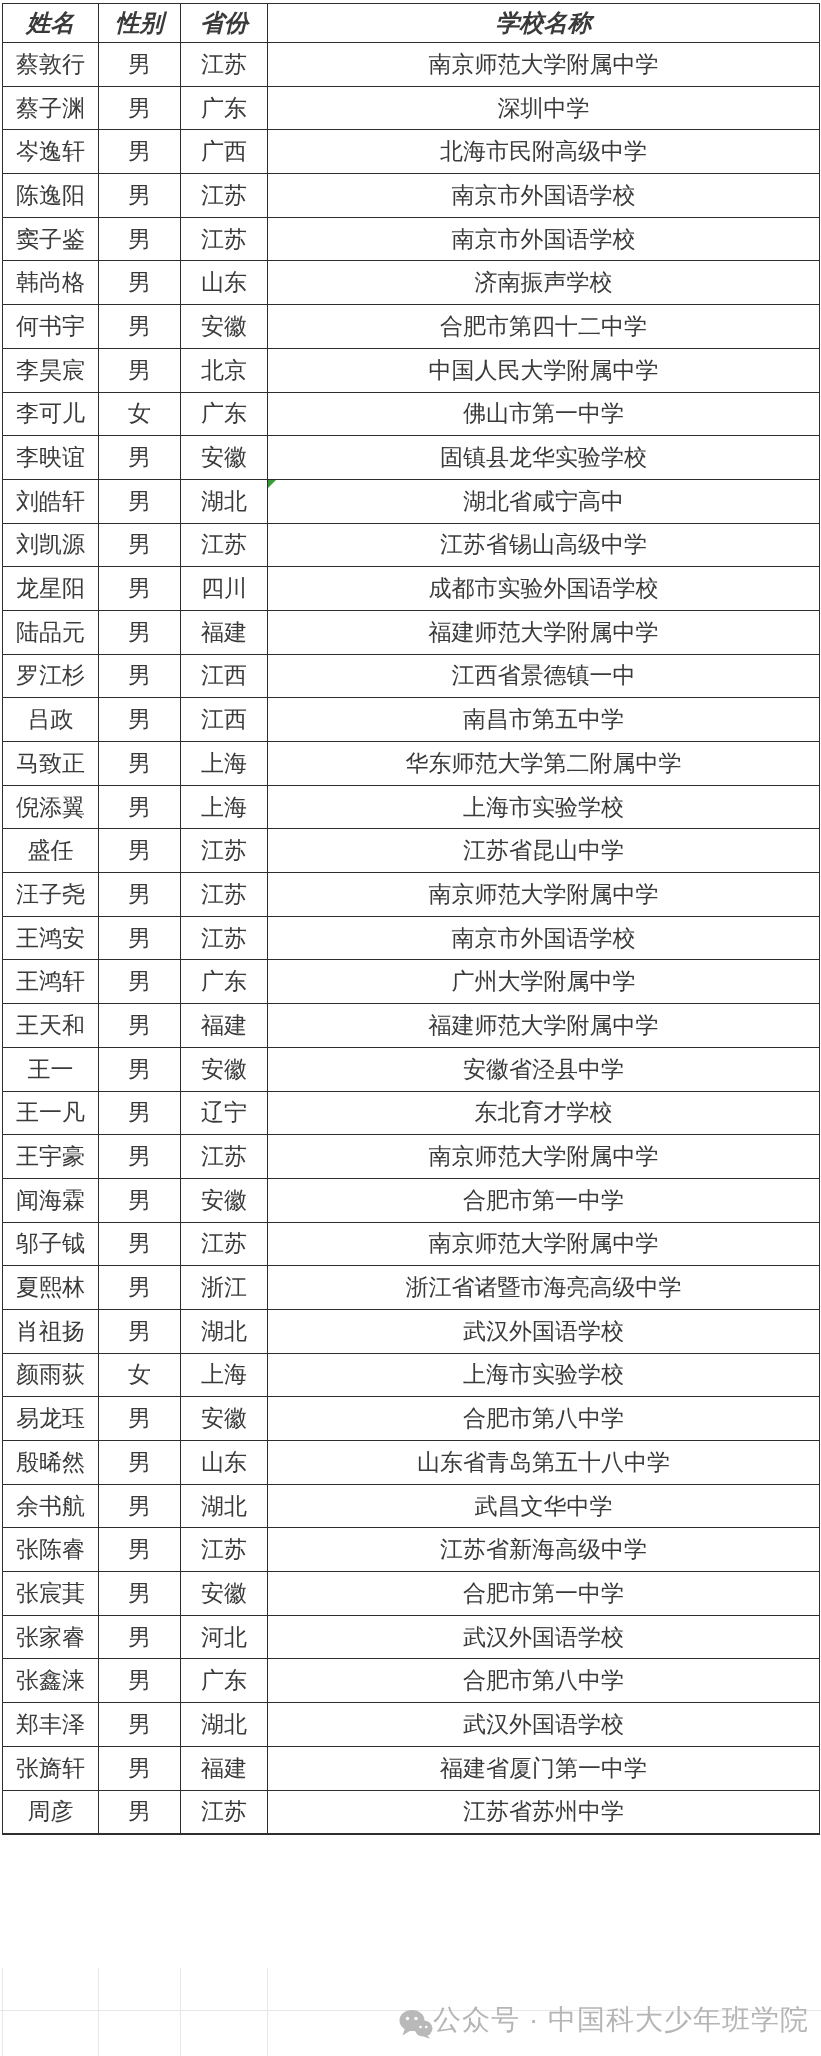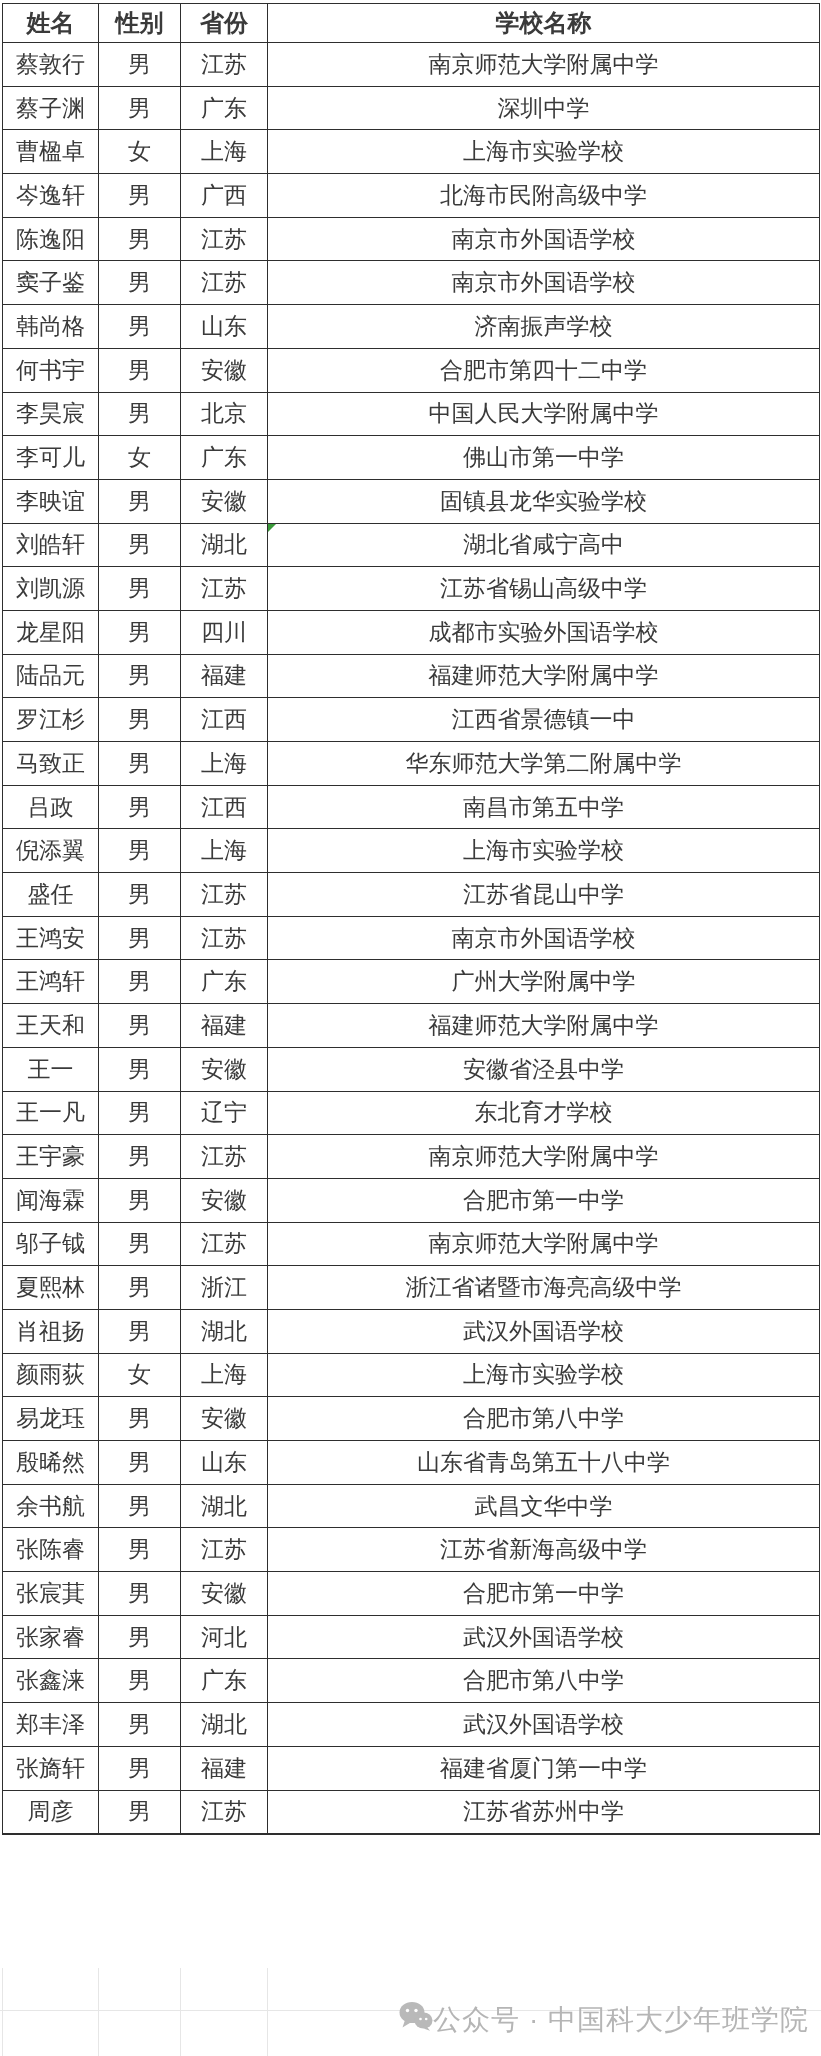--- a/index.html
+++ b/index.html
@@ -30,20 +30,21 @@
     vertical-align: middle;
     color: #3a3a3a;
     padding: 0;
     white-space: nowrap;
     overflow: hidden;
   }
   table.roster th {
     height: 38px;
     font-size: 24px;
     font-weight: 700;
+    font-style: italic;
   }
   table.roster td {
     height: 42.7px;
     font-size: 23px;
     font-weight: 400;
     position: relative;
   }
   table.roster tr:last-child td { border-bottom-width: 2px; }
 
   .green-corner {
@@ -71,21 +72,21 @@
     height: 1px;
     top: 2010px;
     background: #e6e6e6;
   }
 
   .watermark {
     position: absolute;
     top: 2001px;
     right: 12px;
     display: flex;
-    align-items: flex-start;
+    align-items: flex-end;
     color: #b5b5b5;
     font-size: 28px;
     letter-spacing: 1px;
   }
   .watermark svg { display: block; }
 </style>
 </head>
 <body>
 
 <div class="page">
@@ -112,26 +113,20 @@
           <td>江苏</td>
           <td>南京师范大学附属中学</td>
         </tr>
         <tr>
           <td>蔡子渊</td>
           <td>男</td>
           <td>广东</td>
           <td>深圳中学</td>
         </tr>
         <tr>
-          <td>曹楹卓</td>
-          <td>女</td>
-          <td>上海</td>
-          <td>上海市实验学校</td>
-        </tr>
-        <tr>
           <td>岑逸轩</td>
           <td>男</td>
           <td>广西</td>
           <td>北海市民附高级中学</td>
         </tr>
         <tr>
           <td>陈逸阳</td>
           <td>男</td>
           <td>江苏</td>
           <td>南京市外国语学校</td>
@@ -196,42 +191,48 @@
           <td>福建</td>
           <td>福建师范大学附属中学</td>
         </tr>
         <tr>
           <td>罗江杉</td>
           <td>男</td>
           <td>江西</td>
           <td>江西省景德镇一中</td>
         </tr>
         <tr>
+          <td>吕政</td>
+          <td>男</td>
+          <td>江西</td>
+          <td>南昌市第五中学</td>
+        </tr>
+        <tr>
           <td>马致正</td>
           <td>男</td>
           <td>上海</td>
           <td>华东师范大学第二附属中学</td>
         </tr>
         <tr>
-          <td>吕政</td>
-          <td>男</td>
-          <td>江西</td>
-          <td>南昌市第五中学</td>
-        </tr>
-        <tr>
           <td>倪添翼</td>
           <td>男</td>
           <td>上海</td>
           <td>上海市实验学校</td>
         </tr>
         <tr>
           <td>盛任</td>
           <td>男</td>
           <td>江苏</td>
           <td>江苏省昆山中学</td>
+        </tr>
+        <tr>
+          <td>汪子尧</td>
+          <td>男</td>
+          <td>江苏</td>
+          <td>南京师范大学附属中学</td>
         </tr>
         <tr>
           <td>王鸿安</td>
           <td>男</td>
           <td>江苏</td>
           <td>南京市外国语学校</td>
         </tr>
         <tr>
           <td>王鸿轩</td>
           <td>男</td>

